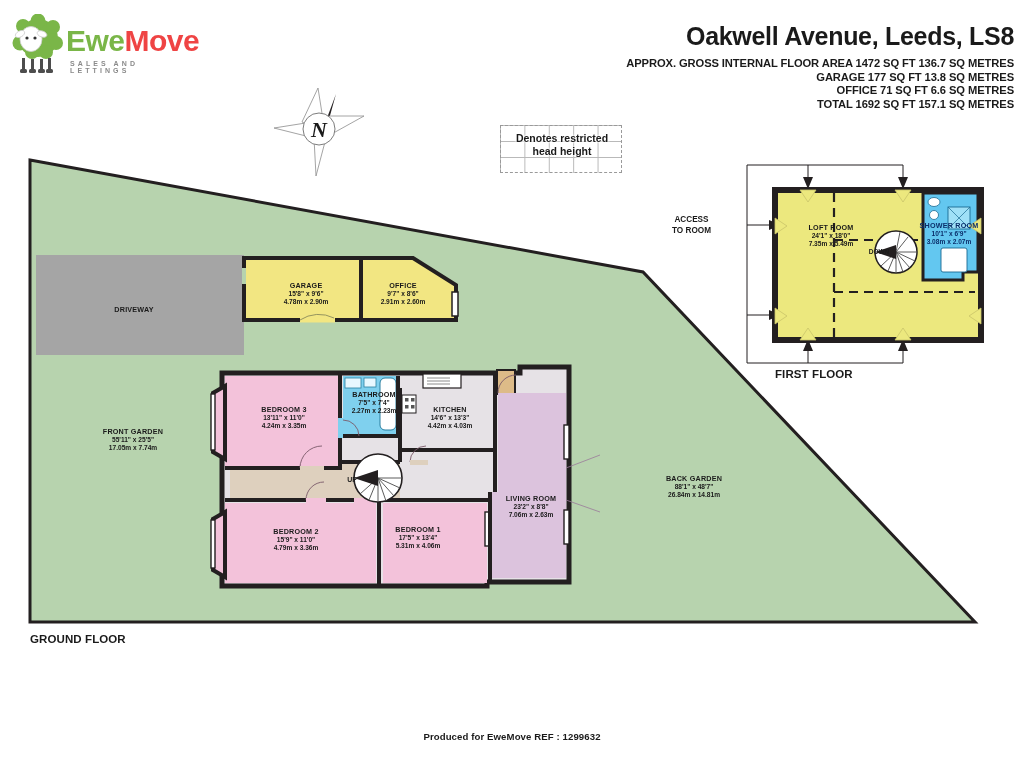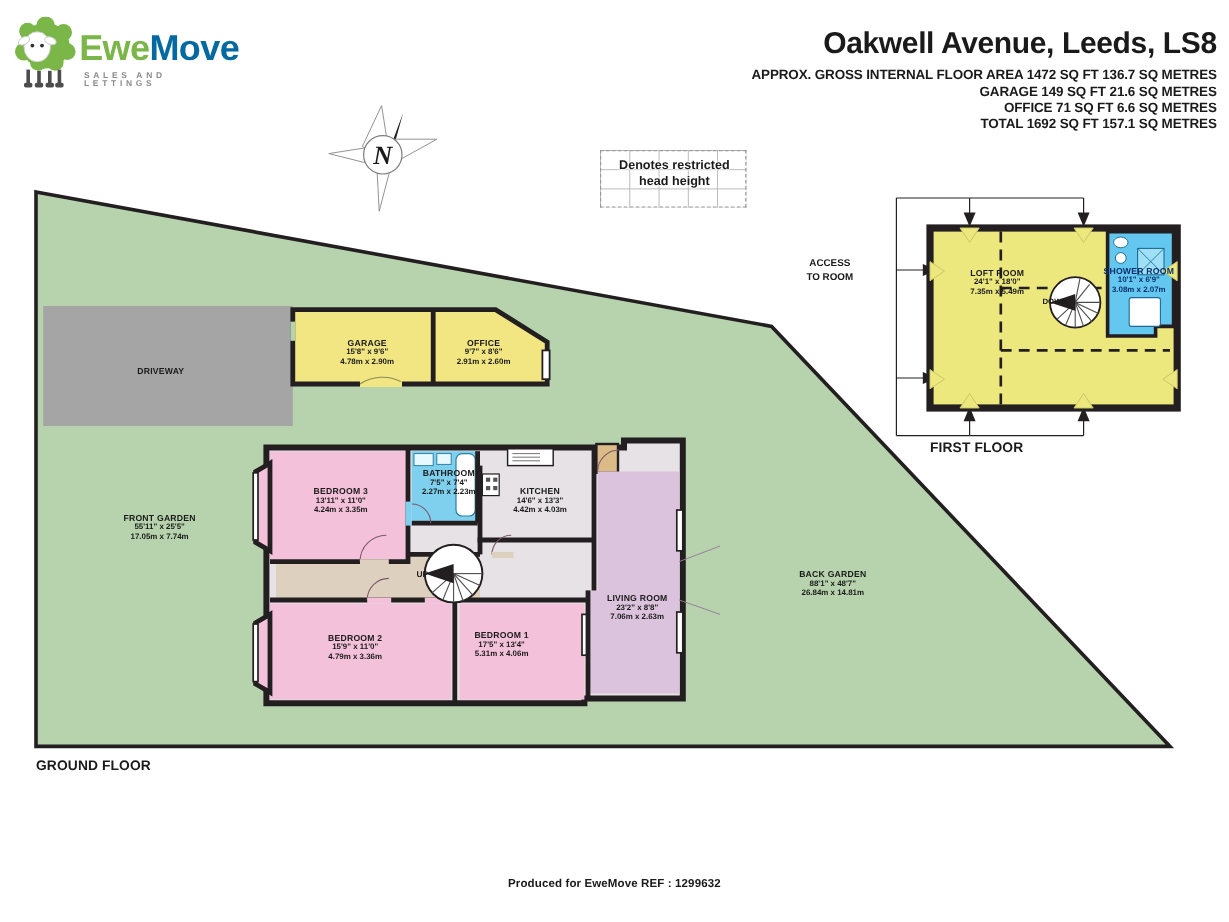--- a/index.html
+++ b/index.html
@@ -3,21 +3,21 @@
 <meta charset="utf-8">
 <style>
   html,body{margin:0;padding:0;background:#ffffff;}
   body{width:1024px;height:768px;position:relative;overflow:hidden;
        font-family:"Liberation Sans","DejaVu Sans",sans-serif;color:#1a1a1a;}
 
   
   #logo{position:absolute;left:8px;top:12px;width:190px;height:66px;}
   #logo .wordmark{position:absolute;left:58px;top:14px;font-size:30px;font-weight:700;letter-spacing:-0.5px;line-height:1;}
   #logo .ewe{color:#7ab648;text-align:center;}
-  #logo .move{color:#0369a1;}
+  #logo .move{color:#ef4444;}
   #logo .tagline{position:absolute;left:62px;top:48px;font-size:7px;letter-spacing:3.1px;color:#8a8a8a;font-weight:600;}
   #logo svg{position:absolute;left:4px;top:2px;}
 
   #title{position:absolute;right:10px;top:22px;font-size:25px;font-weight:700;letter-spacing:-0.3px;text-align:right;white-space:nowrap;}
   #areas{position:absolute;right:10px;top:57px;text-align:right;font-size:11.2px;font-weight:700;line-height:13.6px;letter-spacing:-0.1px;}
 
   
   #compass{position:absolute;left:272px;top:86px;width:96px;height:92px;}
 
   
@@ -71,21 +71,21 @@
     <rect x="26" y="55" width="7" height="4" rx="1.5" fill="#4d4d4d"></rect>
     <rect x="34" y="55" width="7" height="4" rx="1.5" fill="#4d4d4d"></rect>
   </svg>
   <div class="wordmark"><span class="ewe">Ewe</span><span class="move">Move</span></div>
   <div class="tagline">SALES AND LETTINGS</div>
 </div>
 
 <div id="title">Oakwell Avenue, Leeds, LS8</div>
 <div id="areas">
   <div>APPROX. GROSS INTERNAL FLOOR AREA 1472 SQ FT 136.7 SQ METRES</div>
-  <div>GARAGE 149 SQ FT 21.6 SQ METRES</div>
+  <div>GARAGE 177 SQ FT 13.8 SQ METRES</div>
   <div>OFFICE 71 SQ FT 6.6 SQ METRES</div>
   <div>TOTAL 1692 SQ FT 157.1 SQ METRES</div>
 </div>
 
 <div id="compass">
   <svg width="96" height="92" viewBox="0 0 96 92">
     <polygon points="48,46 30,36 46,2 52,40" fill="#ffffff" stroke="#8d8d8d" stroke-width="0.8"></polygon>
     <polygon points="48,46 52,40 64,8 54,44" fill="#231f20"></polygon>
     <polygon points="48,46 56,30 92,30 56,50" fill="#ffffff" stroke="#8d8d8d" stroke-width="0.8"></polygon>
     <polygon points="48,46 54,52 44,90 42,52" fill="#ffffff" stroke="#8d8d8d" stroke-width="0.8"></polygon>

